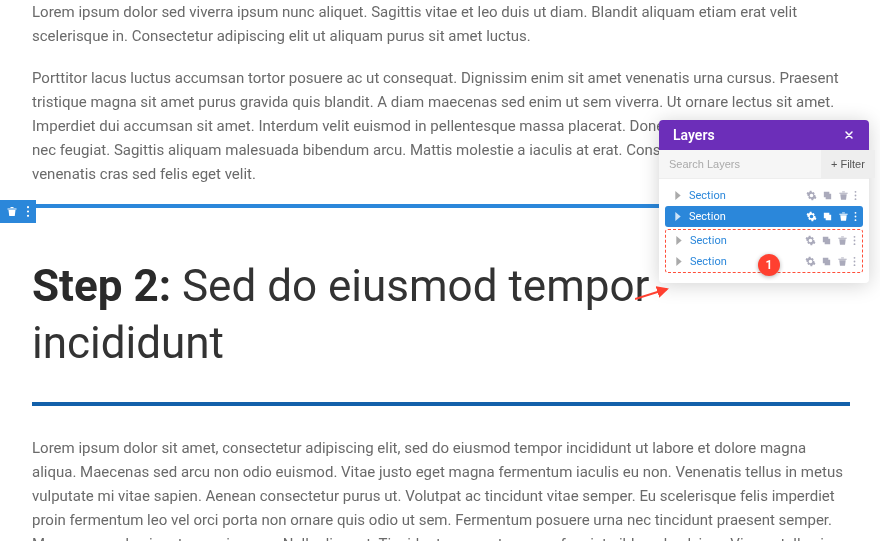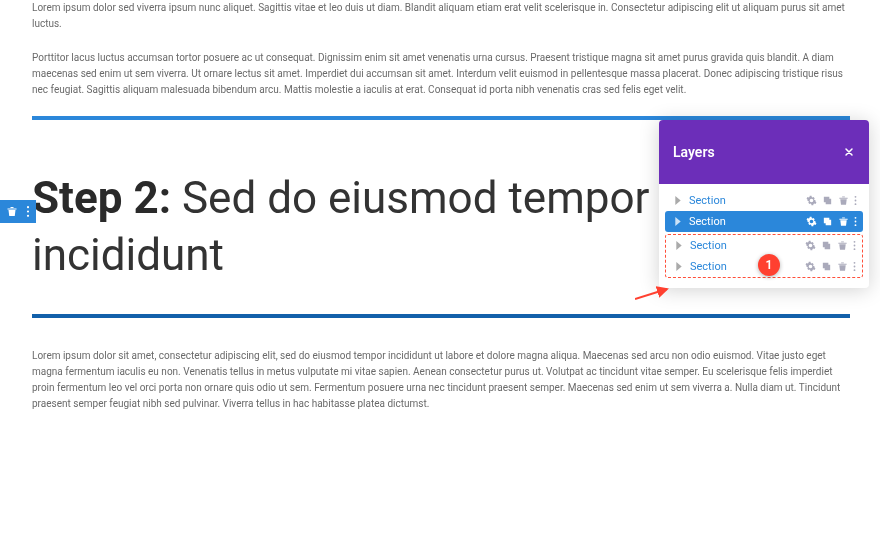--- a/index.html
+++ b/index.html
@@ -9,21 +9,21 @@
       width: 880px;
       height: 541px;
       overflow: hidden;
       position: relative;
     }
     .content-area {
       padding: 0 30px 0 32px;
       color: #555;
     }
     .para {
-      font-size: 10px;
+      font-size: 15px;
       line-height: 1.6;
       color: #6a6a6a;
       margin-bottom: 18px;
     }
     .page-controls {
       position: absolute;
       left: 0;
       top: 200px;
       background: #2b87da;
       display: flex;
@@ -55,21 +55,21 @@
       right: 11px;
       width: 210px;
       background: #fff;
       border-radius: 4px;
       box-shadow: 0 2px 20px rgba(0,0,0,0.18);
       overflow: visible;
     }
     .panel-header {
       background: #6c2eb9;
       color: #fff;
-      padding: 24px 14px;
+      padding: 7px 14px;
       display: flex;
       justify-content: space-between;
       align-items: center;
       border-radius: 4px 4px 0 0;
     }
     .panel-title { font-size: 14px; font-weight: 600; }
     .panel-close svg { fill: #fff; display: block; }
     .panel-search {
       display: flex;
       border-bottom: 1px solid #eee;
@@ -190,20 +190,27 @@
 
 <div class="layers-panel">
   <div class="panel-header">
     <span class="panel-title">Layers</span>
     <span class="panel-close">
       <svg width="12" height="12" viewBox="0 0 24 24">
           <path d="M18 6L6 18M6 6l12 12" stroke="#fff" stroke-width="3" stroke-linecap="round"></path>
         </svg>
     </span>
   </div>
+  <div class="panel-search">
+    <input type="text" placeholder="Search Layers" style="">
+    <button class="filter-btn">
+      <span>+</span>
+      <span>Filter</span>
+    </button>
+  </div>
   <div class="panel-body">
 
     <div class="layer-row">
       <span class="chevron">
         <svg width="6" height="9" viewBox="0 0 6 10">
             <path d="M0 0l6 5-6 5z"></path>
           </svg>
       </span>
       <span class="label">Section</span>
       <span class="tools">

